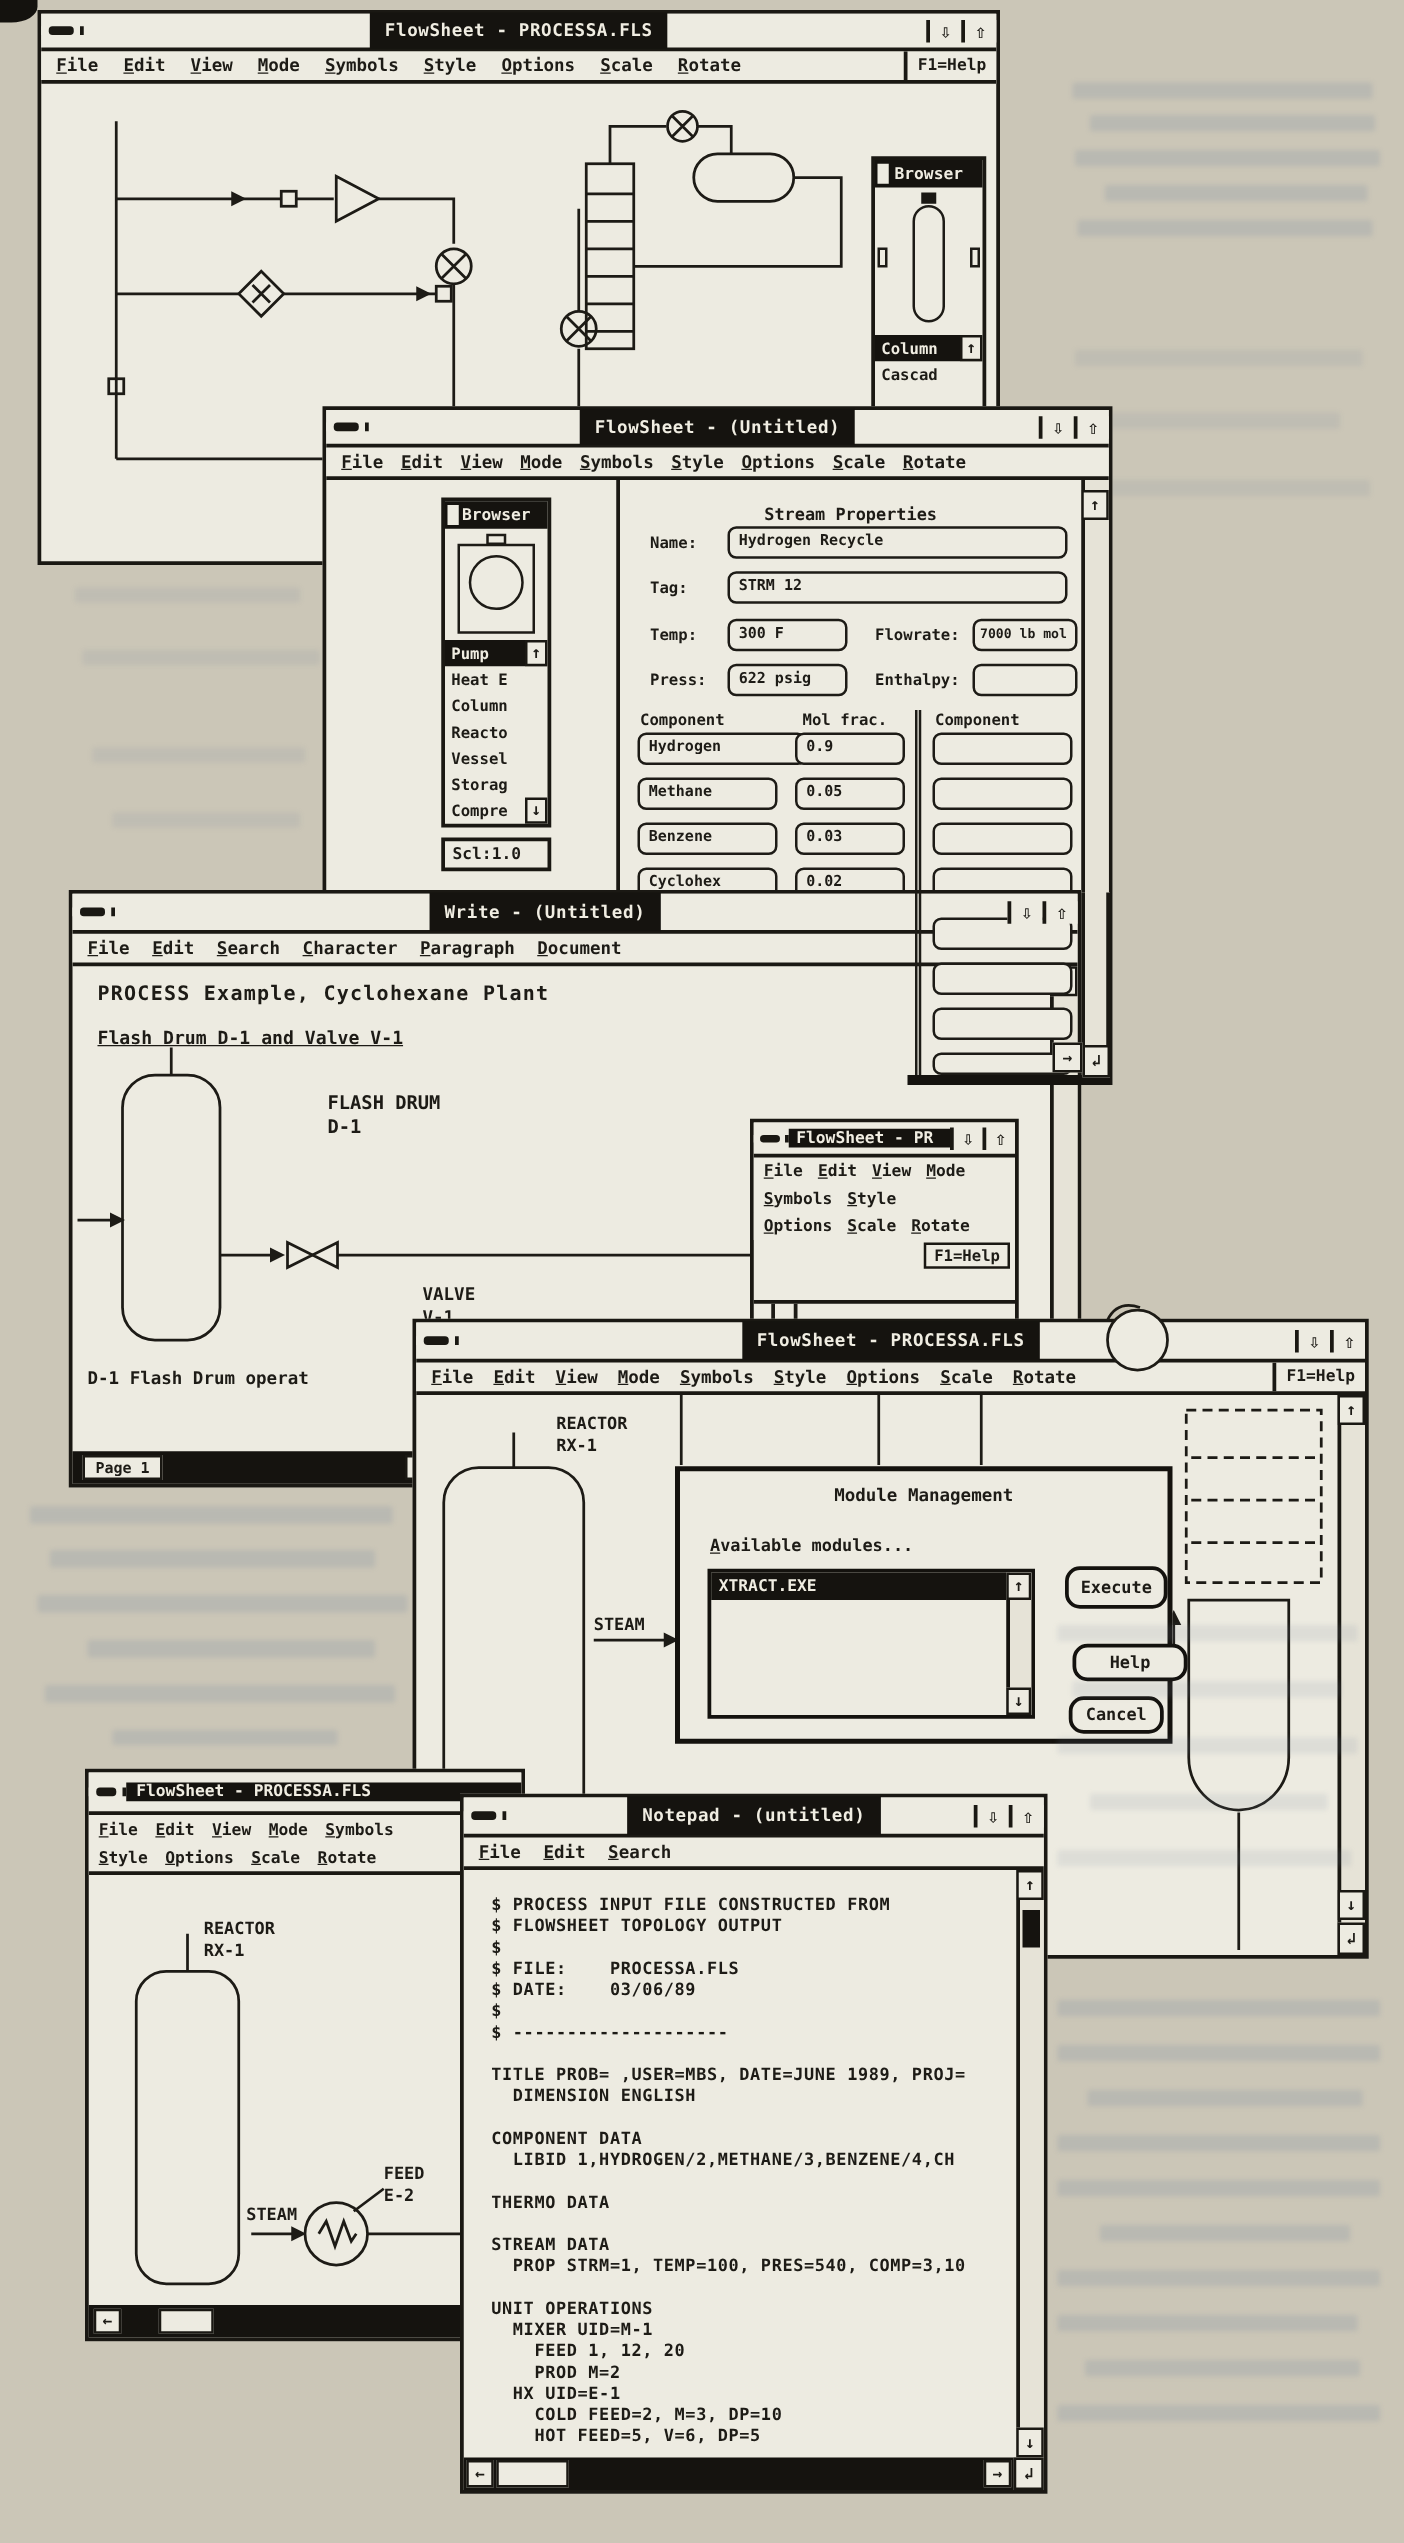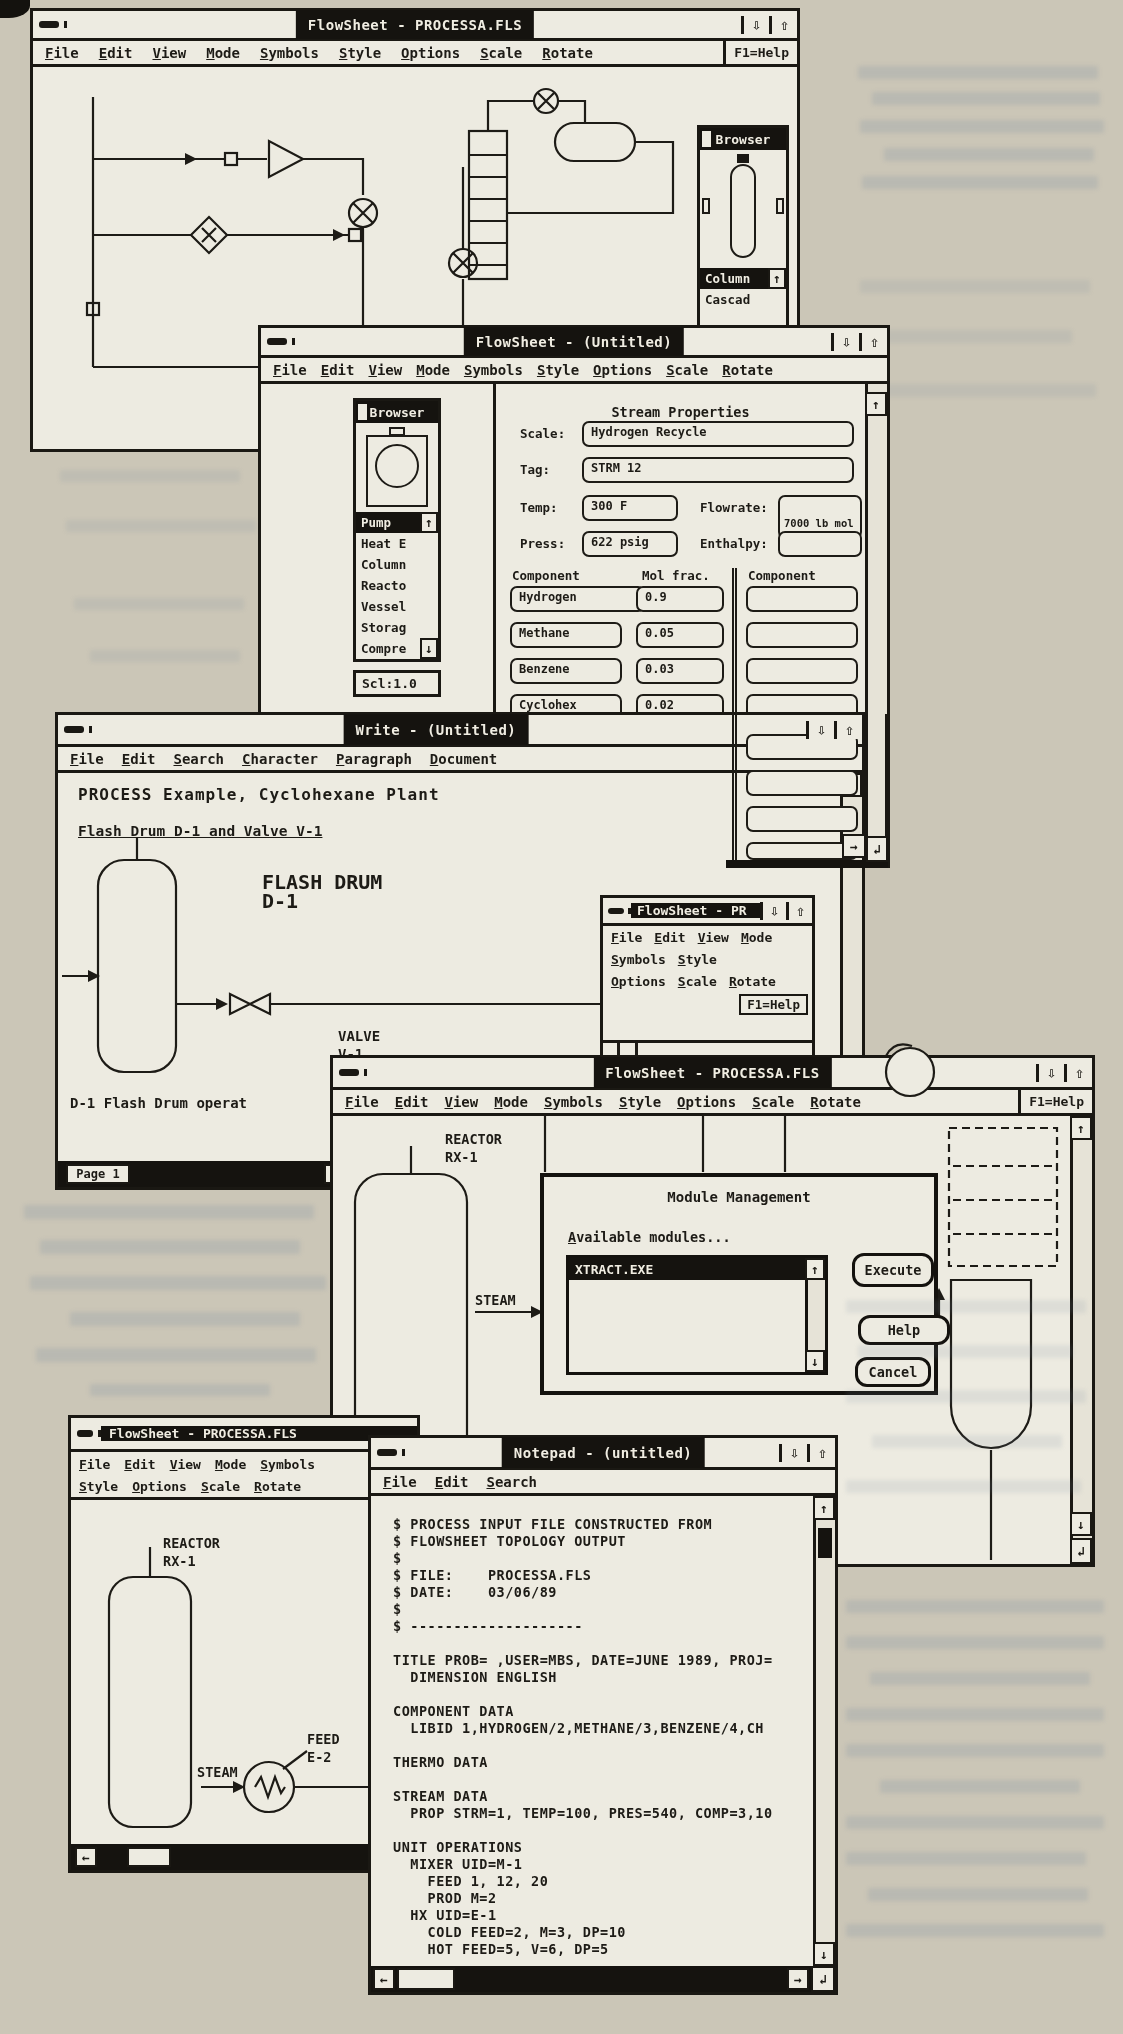--- a/index.html
+++ b/index.html
@@ -220,28 +220,28 @@
     <div class="sq" style="right:0;top:237px;width:18px;height:21px">
         <span>↓</span>
       </div>
   </div>
   <div class="abs" style="left:92px;top:342px;width:88px;height:27px;border:3px solid #1a1813;font-weight:bold;font-size:13px;display:flex;align-items:center;padding:0 6px;background:#edebe1">
       <span>Scl:1.0</span>
     </div>
 
   <div class="abs" style="left:232px;top:56px;width:372px;height:481px;border-left:3px solid #1a1813;overflow:hidden">
     <div style="text-align:center;font-weight:bold;font-size:13.5px;margin-top:20px">Stream Properties</div>
-    <div class="flabel" style="left:24px;top:42px">Scale:</div>
+    <div class="flabel" style="left:24px;top:42px">Name:</div>
     <div class="rbox" style="left:86px;top:37px;width:272px"><span>Hydrogen Recycle</span></div>
     <div class="flabel" style="left:24px;top:78px">Tag:</div>
     <div class="rbox" style="left:86px;top:73px;width:272px"><span>STRM 12</span></div>
     <div class="flabel" style="left:24px;top:116px">Temp:</div>
     <div class="rbox" style="left:86px;top:111px;width:96px"><span>300 F</span></div>
     <div class="flabel" style="left:204px;top:116px">Flowrate:</div>
-    <div class="rbox" style="left:282px;top:111px;width:84px;font-size:10.5px;padding:20px 4px"><span>7000 lb mol</span></div>
+    <div class="rbox" style="left:282px;top:111px;width:84px;font-size:10.5px;padding:4px 4px"><span>7000 lb mol</span></div>
     <div class="flabel" style="left:24px;top:152px">Press:</div>
     <div class="rbox" style="left:86px;top:147px;width:96px"><span>622 psig</span></div>
     <div class="flabel" style="left:204px;top:152px">Enthalpy:</div>
     <div class="rbox" style="left:282px;top:147px;width:84px"><span></span></div>
 
     <div class="flabel" style="left:16px;top:184px">Component</div>
     <div class="flabel" style="left:146px;top:184px">Mol frac.</div>
     <div class="flabel" style="left:252px;top:184px">Component</div>
 
     <div class="abs" style="left:236px;top:184px;width:5px;height:300px;border-left:2.5px solid #1d1b16;border-right:2.5px solid #1d1b16"></div>
@@ -296,21 +296,21 @@
   <svg class="abs" style="left:0;top:121px" width="600" height="300">
     <rect class="ink" x="40" y="24" width="78" height="212" rx="26"></rect>
     <path class="ink" d="M79,24 V2 M4,140 H32"></path>
     <polygon class="inkf" points="30,134 42,140 30,146"></polygon>
     <path class="ink" d="M118,168 H160"></path>
     <polygon class="inkf" points="158,162 170,168 158,174"></polygon>
     <polygon class="ink" points="172,158 172,178 192,168"></polygon>
     <polygon class="ink" points="212,158 212,178 192,168"></polygon>
     <path class="ink" d="M212,168 H560"></path>
   </svg>
-  <div class="abs pre" style="left:204px;top:158px;font-weight:bold;font-size:20px;line-height:19px">FLASH DRUM
+  <div class="abs pre" style="left:204px;top:158px;font-weight:bold;font-size:15px;line-height:19px">FLASH DRUM
 D-1</div>
   <div class="abs pre" style="left:280px;top:312px;font-weight:bold;font-size:14px;line-height:18px">VALVE
 V-1</div>
   <div class="abs" style="left:12px;top:380px;font-weight:bold;font-size:14px">D-1 Flash Drum operat</div>
 
   <div class="abs" style="left:782px;top:58px;width:22px;height:388px;border-left:3px solid #1a1813;background:#e6e3d7">
     <div class="sq" style="left:-3px;top:0;width:22px;height:24px">
         <span>↑</span>
       </div>
   </div>

